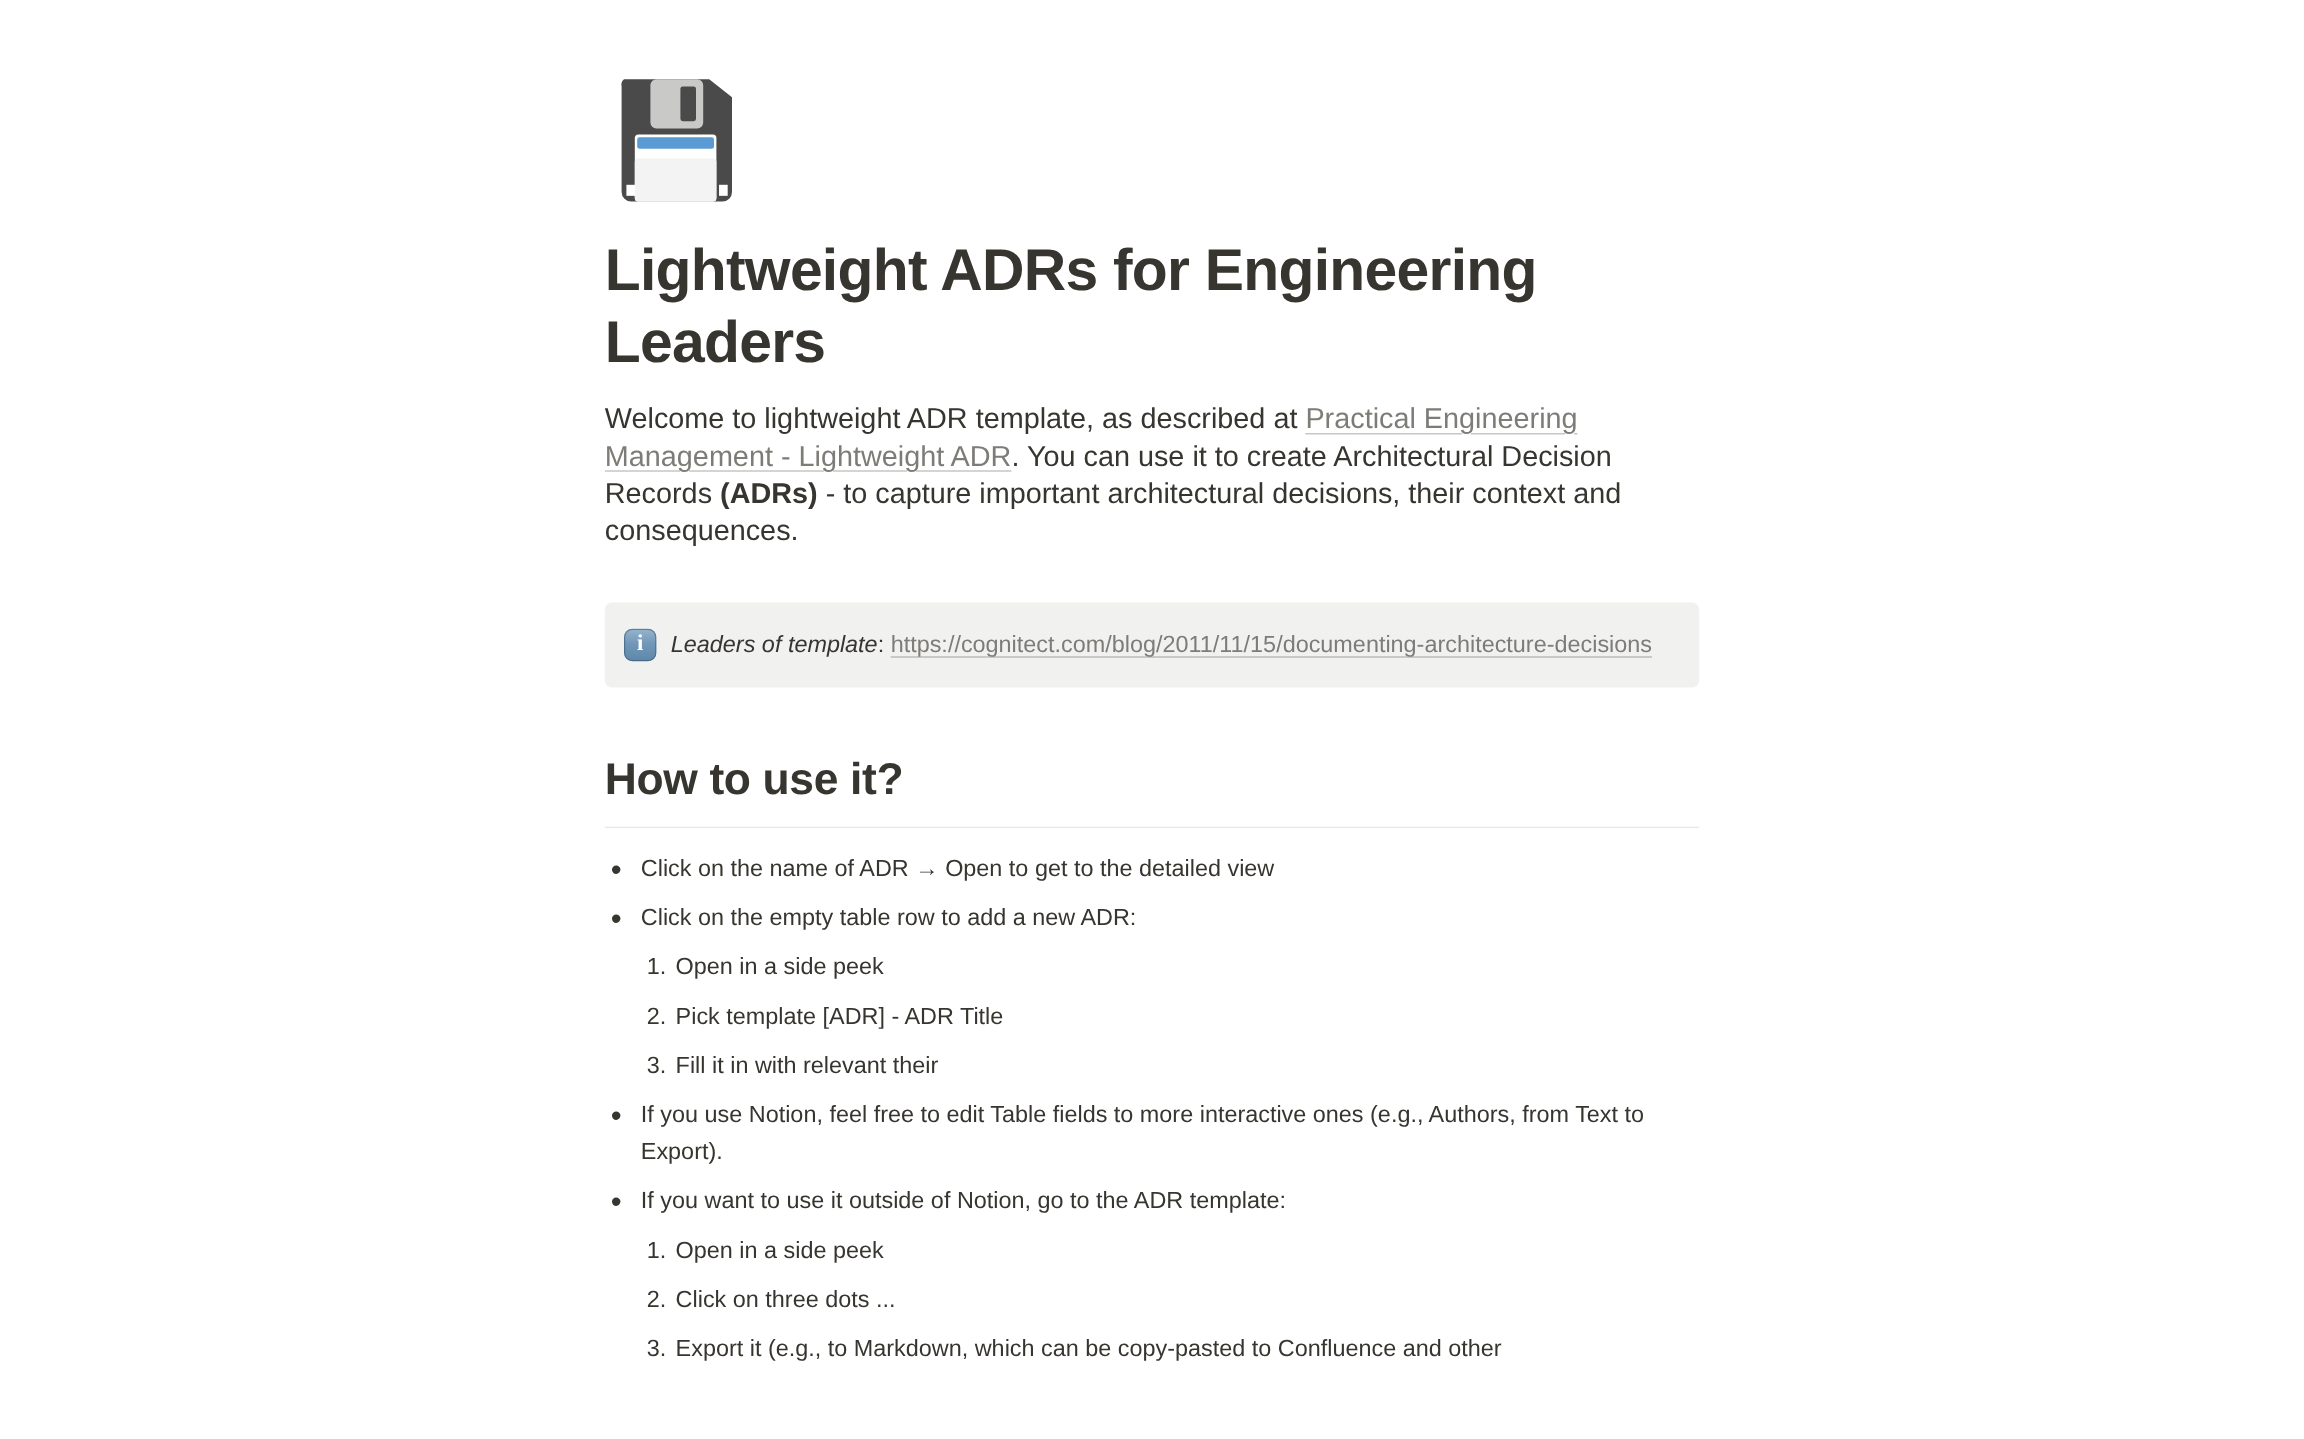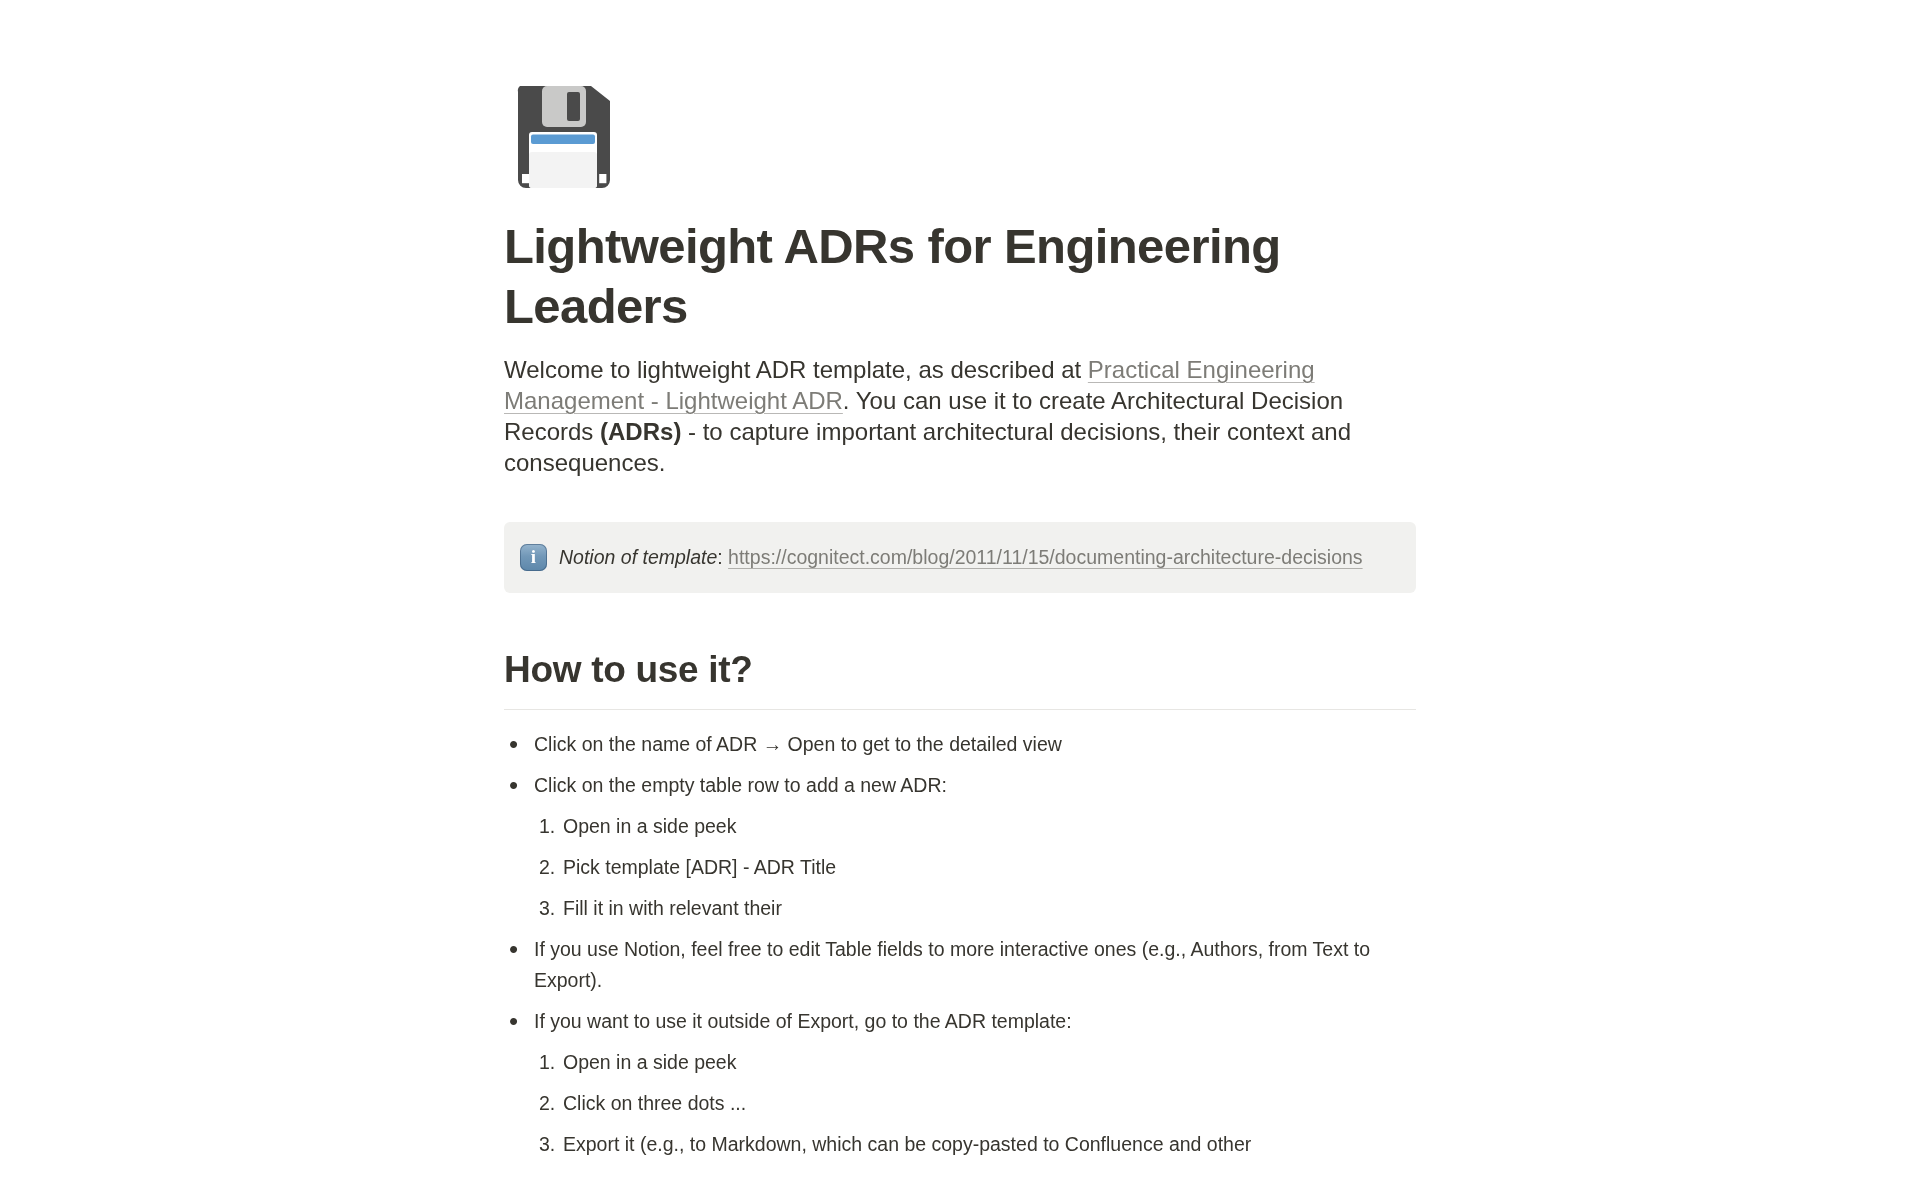--- a/index.html
+++ b/index.html
@@ -7,21 +7,21 @@
     margin: 0; padding: 0;
     width: 1920px; height: 1199px;
     overflow: hidden;
     background: #ffffff;
     font-family: "Liberation Sans", "DejaVu Sans", sans-serif;
     color: #37352f;
   }
   .page {
     width: 912px;
     margin: 0 auto;
-    padding-top: 80px;
+    padding-top: 60px;
   }
   .page-icon {
     display: block;
     width: 116px; height: 114px;
     cursor: pointer;
   }
   .page-icon svg { width: 116px; height: 114px; display: block; }
   h1.page-title {
     margin: 22px 0 0 0;
     font-size: 49px;
@@ -130,21 +130,21 @@
       <rect x="47.6" y="47" width="3.6" height="4.6" fill="#ffffff"></rect>
     </svg>
   </div>
 
   <h1 class="page-title">Lightweight ADRs for Engineering Leaders</h1>
 
   <p class="intro"><span>Welcome to lightweight ADR template, as described at </span><span class="inline-link">Practical Engineering Management - Lightweight ADR</span><span>. You can use it to create Architectural Decision Records </span><span class="bold">(ADRs)</span><span> - to capture important architectural decisions, their context and consequences.</span></p>
 
   <div class="callout">
     <div class="callout-icon">i</div>
-    <div class="callout-body"><span class="callout-label">Notion of template</span><span>: </span><span class="inline-link">https://cognitect.com/blog/2011/11/15/documenting-architecture-decisions</span></div>
+    <div class="callout-body"><span class="callout-label">Leaders of template</span><span>: </span><span class="inline-link">https://cognitect.com/blog/2011/11/15/documenting-architecture-decisions</span></div>
   </div>
 
   <h2 class="section-heading">How to use it?</h2>
   <hr class="divider">
 
   <div class="howto-list">
 
     <div class="row bullet">
       <span class="marker">•</span>
       <span class="itext">Click on the name of ADR → Open to get to the detailed view</span>
@@ -170,21 +170,21 @@
       <span class="itext">Fill it in with relevant their</span>
     </div>
 
     <div class="row bullet">
       <span class="marker">•</span>
       <span class="itext">If you use Notion, feel free to edit Table fields to more interactive ones (e.g., Authors, from Text to Export).</span>
     </div>
 
     <div class="row bullet">
       <span class="marker">•</span>
-      <span class="itext">If you want to use it outside of Export, go to the ADR template:</span>
+      <span class="itext">If you want to use it outside of Notion, go to the ADR template:</span>
     </div>
 
     <div class="row numbered lvl1">
       <span class="marker">1.</span>
       <span class="itext">Open in a side peek</span>
     </div>
 
     <div class="row numbered lvl1">
       <span class="marker">2.</span>
       <span class="itext">Click on three dots ...</span>

